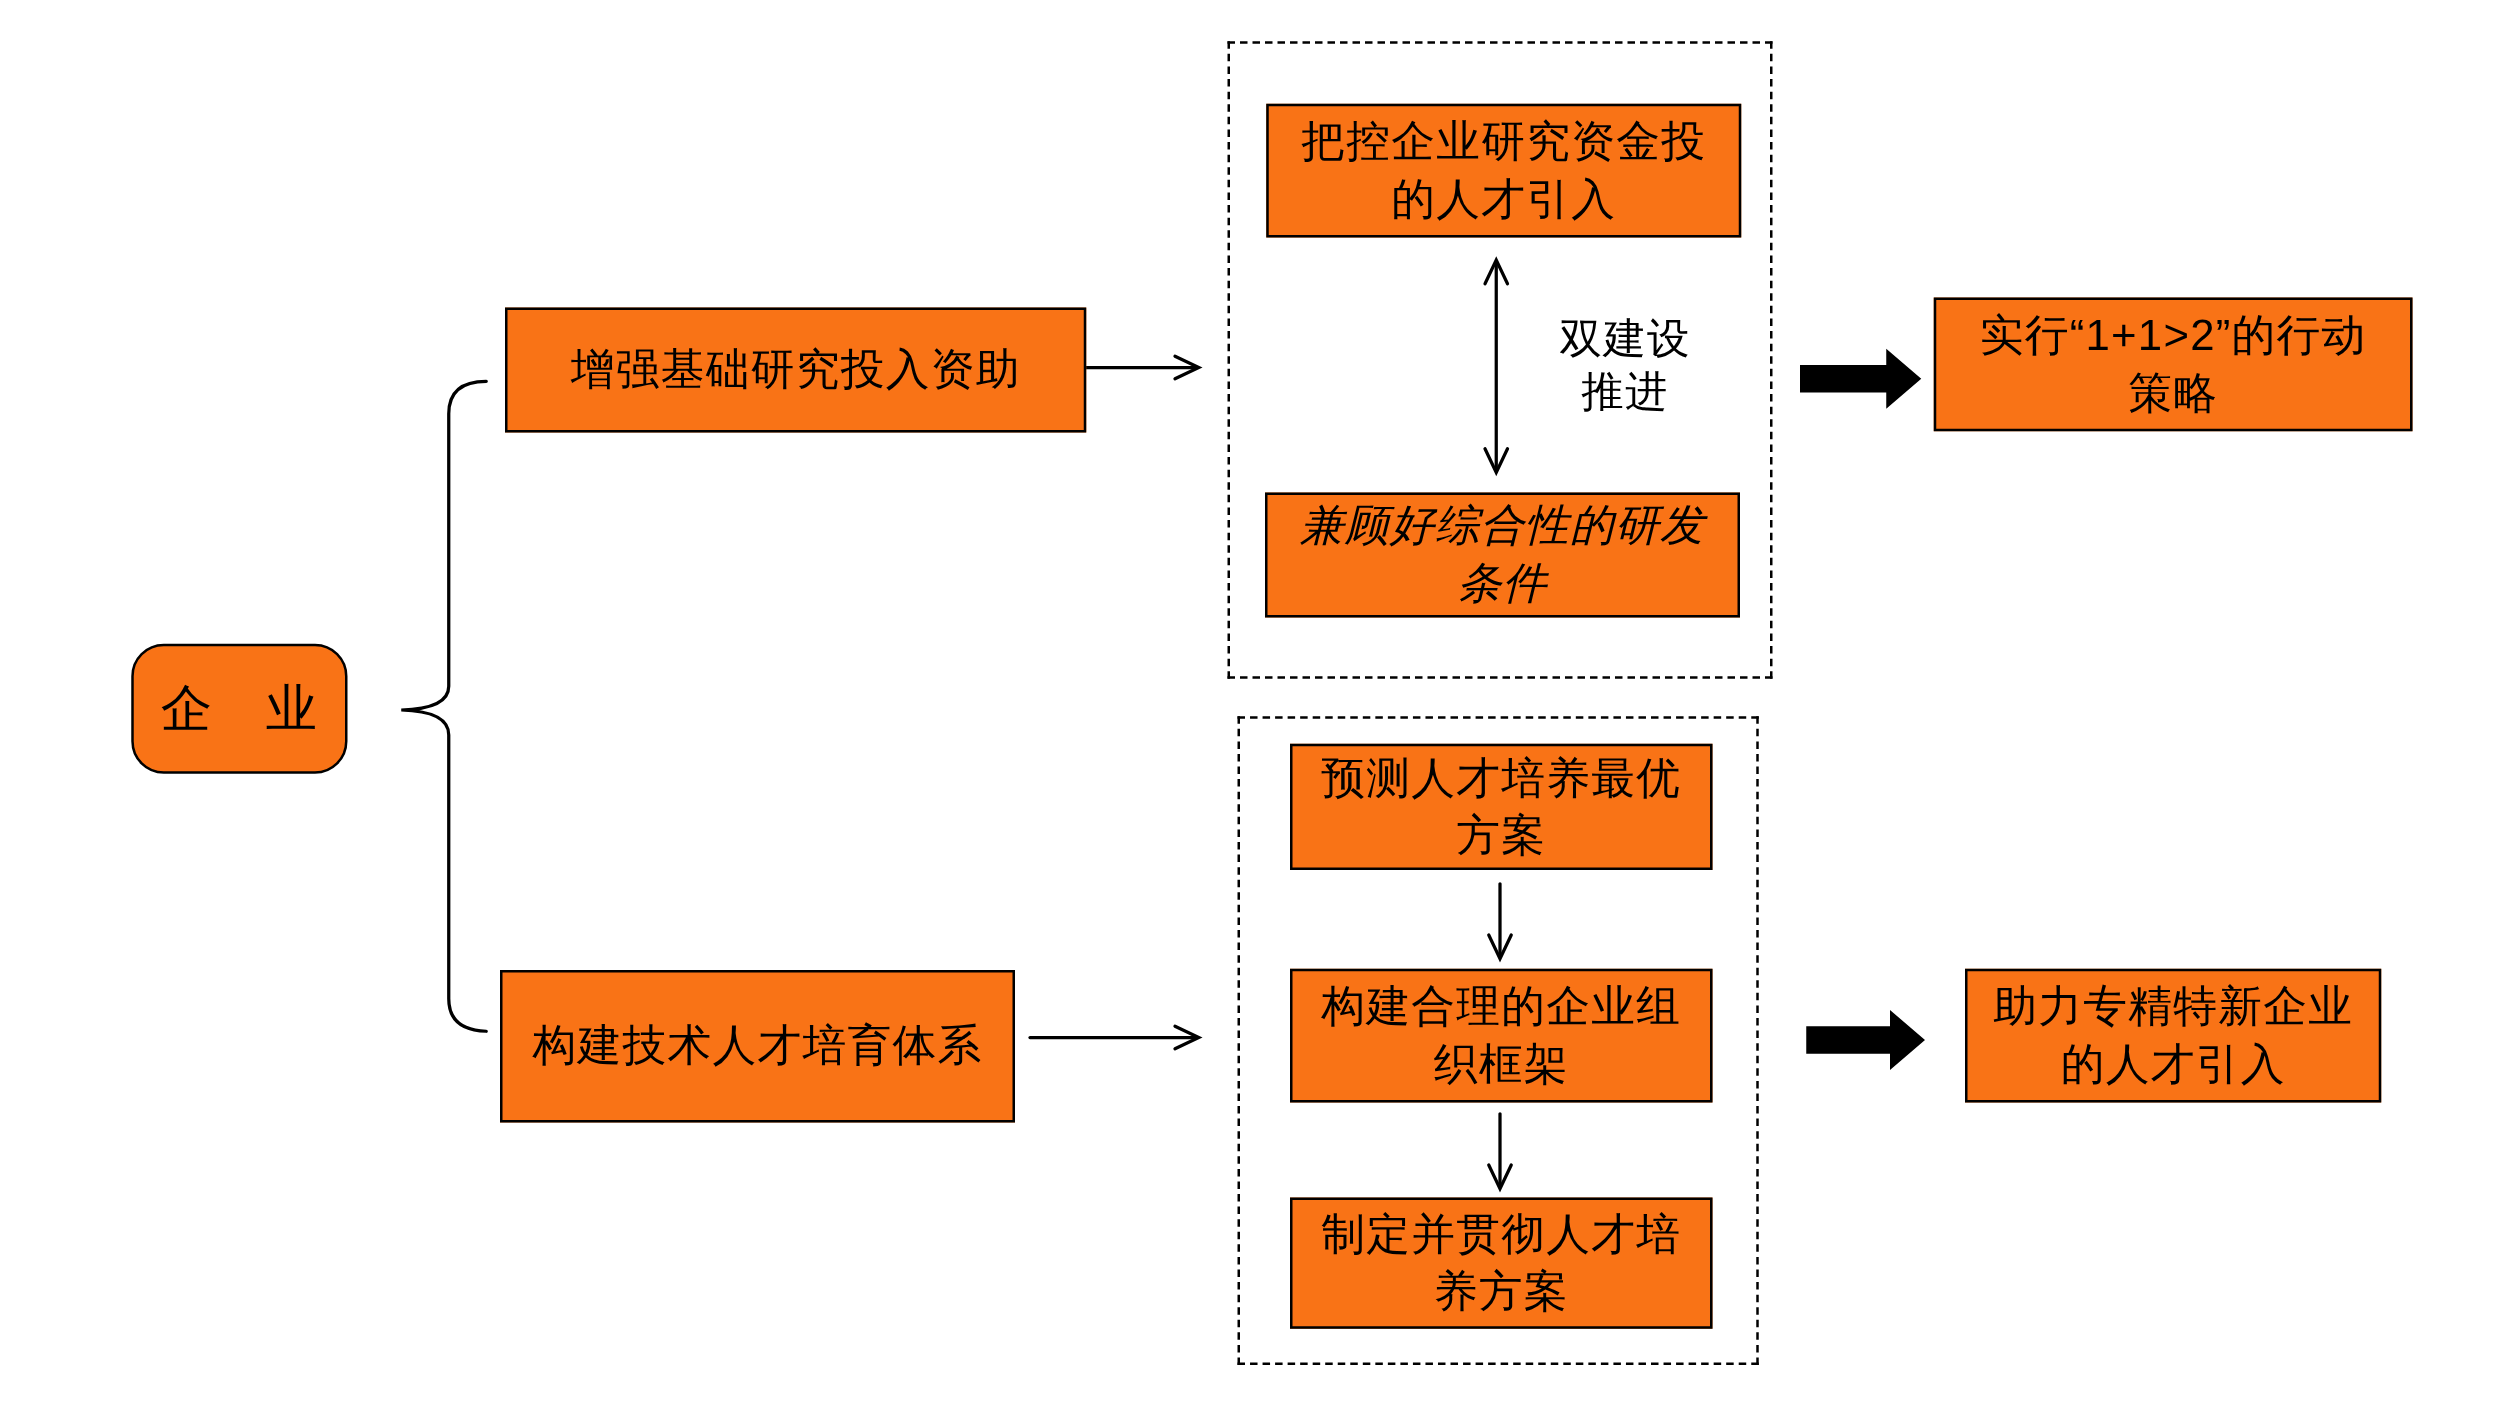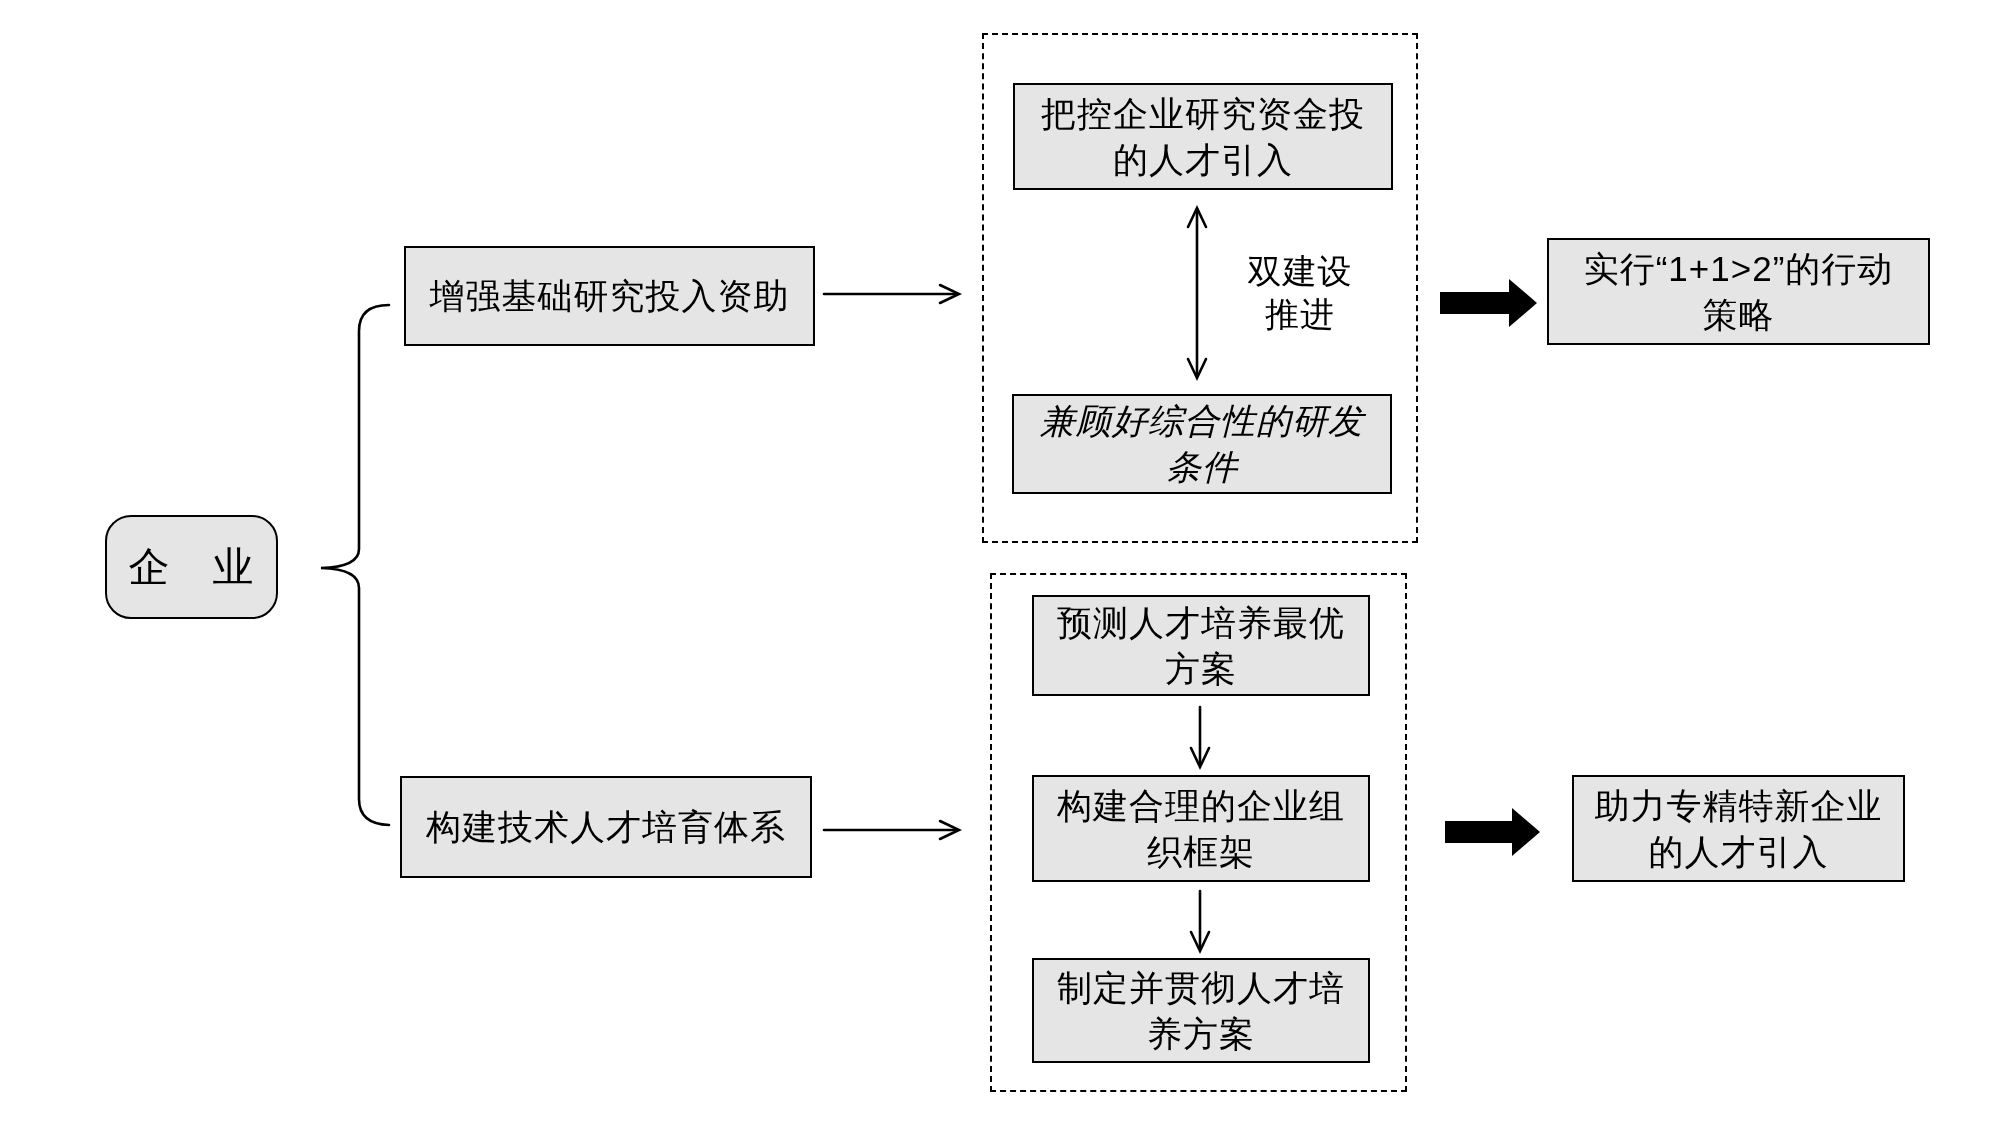--- a/index.html
+++ b/index.html
@@ -17,21 +17,21 @@
     left: 0; top: 0;
     width: 2000px;
     height: 1124px;
   }
   .stroke { stroke: #000000; stroke-width: 2.6; fill: none; }
   .fill   { fill: #000000; stroke: none; }
   .box {
     position: absolute;
     box-sizing: border-box;
     border: 2.5px solid #000000;
-    background: #e5e5e5;
+    background: #f97316;
     display: flex;
     flex-direction: column;
     align-items: center;
     justify-content: center;
     text-align: center;
     font-size: 35px;
     line-height: 46px;
     letter-spacing: 1px;
   }
   .rounded {
@@ -92,21 +92,21 @@
     </g>
 
     <polygon class="fill" points="1440,292 1509,292 1509,279 1537,303 1509,327 1509,314 1440,314"></polygon>
     <polygon class="fill" points="1445,821 1512,821 1512,808 1540,832 1512,856 1512,843 1445,843"></polygon>
   </svg>
 
   <div class="box rounded" style="left:105px; top:515px; width:173px; height:104px;border-radius:26px;">
     <div>企　业</div>
   </div>
 
-  <div class="box" style="left:404px; top:246px; width:411px; height:100px;">
+  <div class="box" style="left:404px; top:246px; width:465px; height:100px;">
     <div>增强基础研究投入资助</div>
   </div>
 
   <div class="dashed" style="left:982px; top:33px; width:436px; height:510px;"></div>
 
   <div class="box" style="left:1013px; top:83px; width:380px; height:107px;">
     <div>把控企业研究资金投</div>
     <div>的人才引入</div>
   </div>
 
@@ -118,21 +118,21 @@
   <div class="box" style="left:1012px; top:394px; width:380px; height:100px;font-style:italic;">
     <div>兼顾好综合性的研发</div>
     <div>条件</div>
   </div>
 
   <div class="box" style="left:1547px; top:238px; width:383px; height:107px;justify-content:center;">
     <div>实行“1+1&gt;2”的行动</div>
     <div>策略</div>
   </div>
 
-  <div class="box" style="left:400px; top:776px; width:412px; height:102px;justify-content:center;">
+  <div class="box" style="left:400px; top:776px; width:412px; height:122px;justify-content:center;">
     <div>构建技术人才培育体系</div>
   </div>
 
   <div class="dashed" style="left:990px; top:573px; width:417px; height:519px;"></div>
 
   <div class="box" style="left:1032px; top:595px; width:338px; height:101px;">
     <div>预测人才培养最优</div>
     <div>方案</div>
   </div>
 

